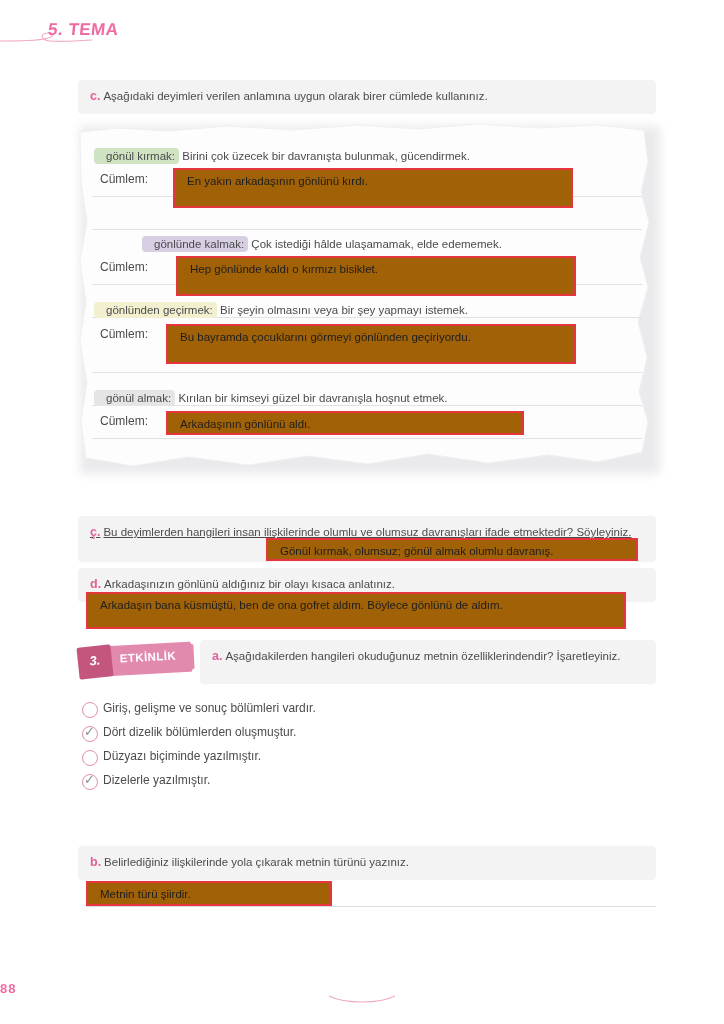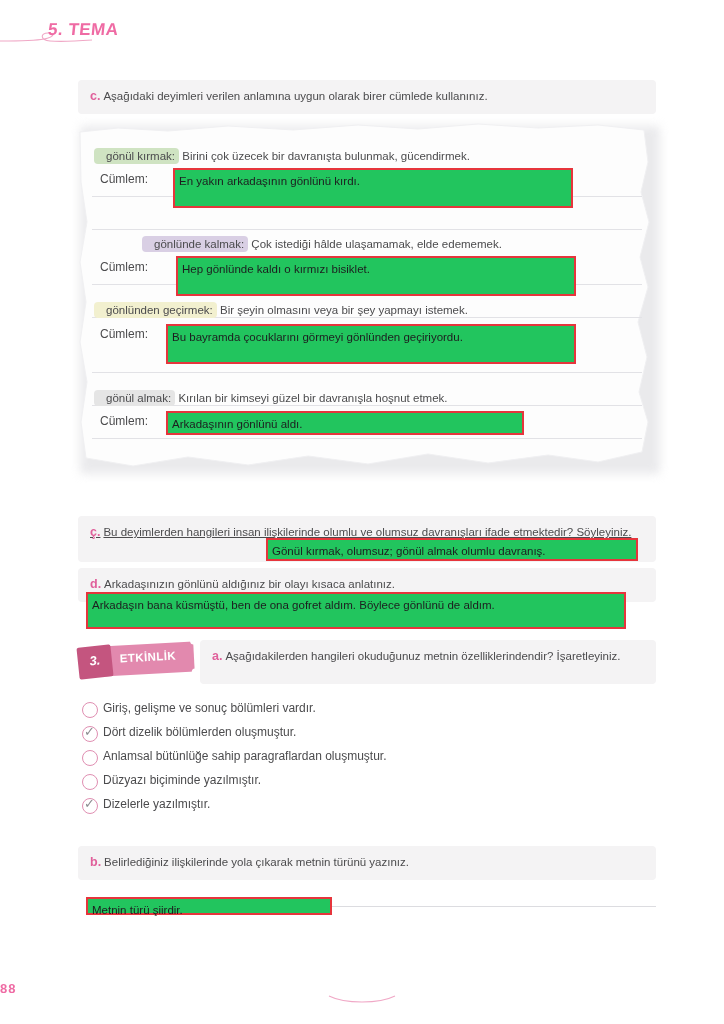--- a/index.html
+++ b/index.html
@@ -61,26 +61,26 @@
   .hl{
     padding:2px 4px 2px 12px;border-radius:4px;color:#4b4b4d;
   }
   .cumlem-label{
     position:absolute;left:22px;font-size:12px;color:#4b4b4d;
   }
 
   
   .ansbox{
     position:absolute;
-    background:#22c55e;
+    background:#a16207;
     border:2px solid #e6353c;
     box-sizing:border-box;
     font-size:11.5px;
     color:#1d1d1f;
-    padding:4px 0 0 4px;
+    padding:4px 0 0 12px;
     line-height:1.35;
   }
 
   
   .etkinlik{position:absolute;left:78px;top:640px;width:118px;height:42px;}
   .etk-num{
     position:absolute;left:0;top:6px;width:34px;height:32px;
     background:#c4557f;
     transform:rotate(-6deg);
     border-radius:2px;
@@ -231,35 +231,31 @@
     <div class="check-circle"></div>
     <div class="check-text">Giriş, gelişme ve sonuç bölümleri vardır.</div>
   </div>
   <div class="check-item">
     <div class="check-circle"></div>
     <div class="tick">✓</div>
     <div class="check-text">Dört dizelik bölümlerden oluşmuştur.</div>
   </div>
   <div class="check-item">
     <div class="check-circle"></div>
-    <div class="check-text">Anlamsal bütünlüğe sahip paragraflardan oluşmuştur.</div>
-  </div>
-  <div class="check-item">
-    <div class="check-circle"></div>
     <div class="check-text">Düzyazı biçiminde yazılmıştır.</div>
   </div>
   <div class="check-item">
     <div class="check-circle"></div>
     <div class="tick">✓</div>
     <div class="check-text">Dizelerle yazılmıştır.</div>
   </div>
 </div>
 
 <div class="banner" style="left:78px;top:846px;width:578px;">
   <span class="mark">b.</span><span>Belirlediğiniz ilişkilerinde yola çıkarak metnin türünü yazınız.</span>
 </div>
 <div class="baseline" style="left:86px;top:906px;width:570px;"></div>
-<div class="ansbox" style="left:86px;top:881px;width:246px;height:18px;margin-top:16px;">Metnin türü şiirdir.</div>
+<div class="ansbox" style="left:86px;top:881px;width:246px;height:25px;">Metnin türü şiirdir.</div>
 
 <div class="pagenum">88</div>
 <svg class="page-flourish" width="70" height="12" viewBox="0 0 70 12">
   <path d="M2 2 C 18 10, 52 10, 68 2" fill="none" stroke="#f0a8c6" stroke-width="1.1"></path>
 </svg>
 
 </body></html>

